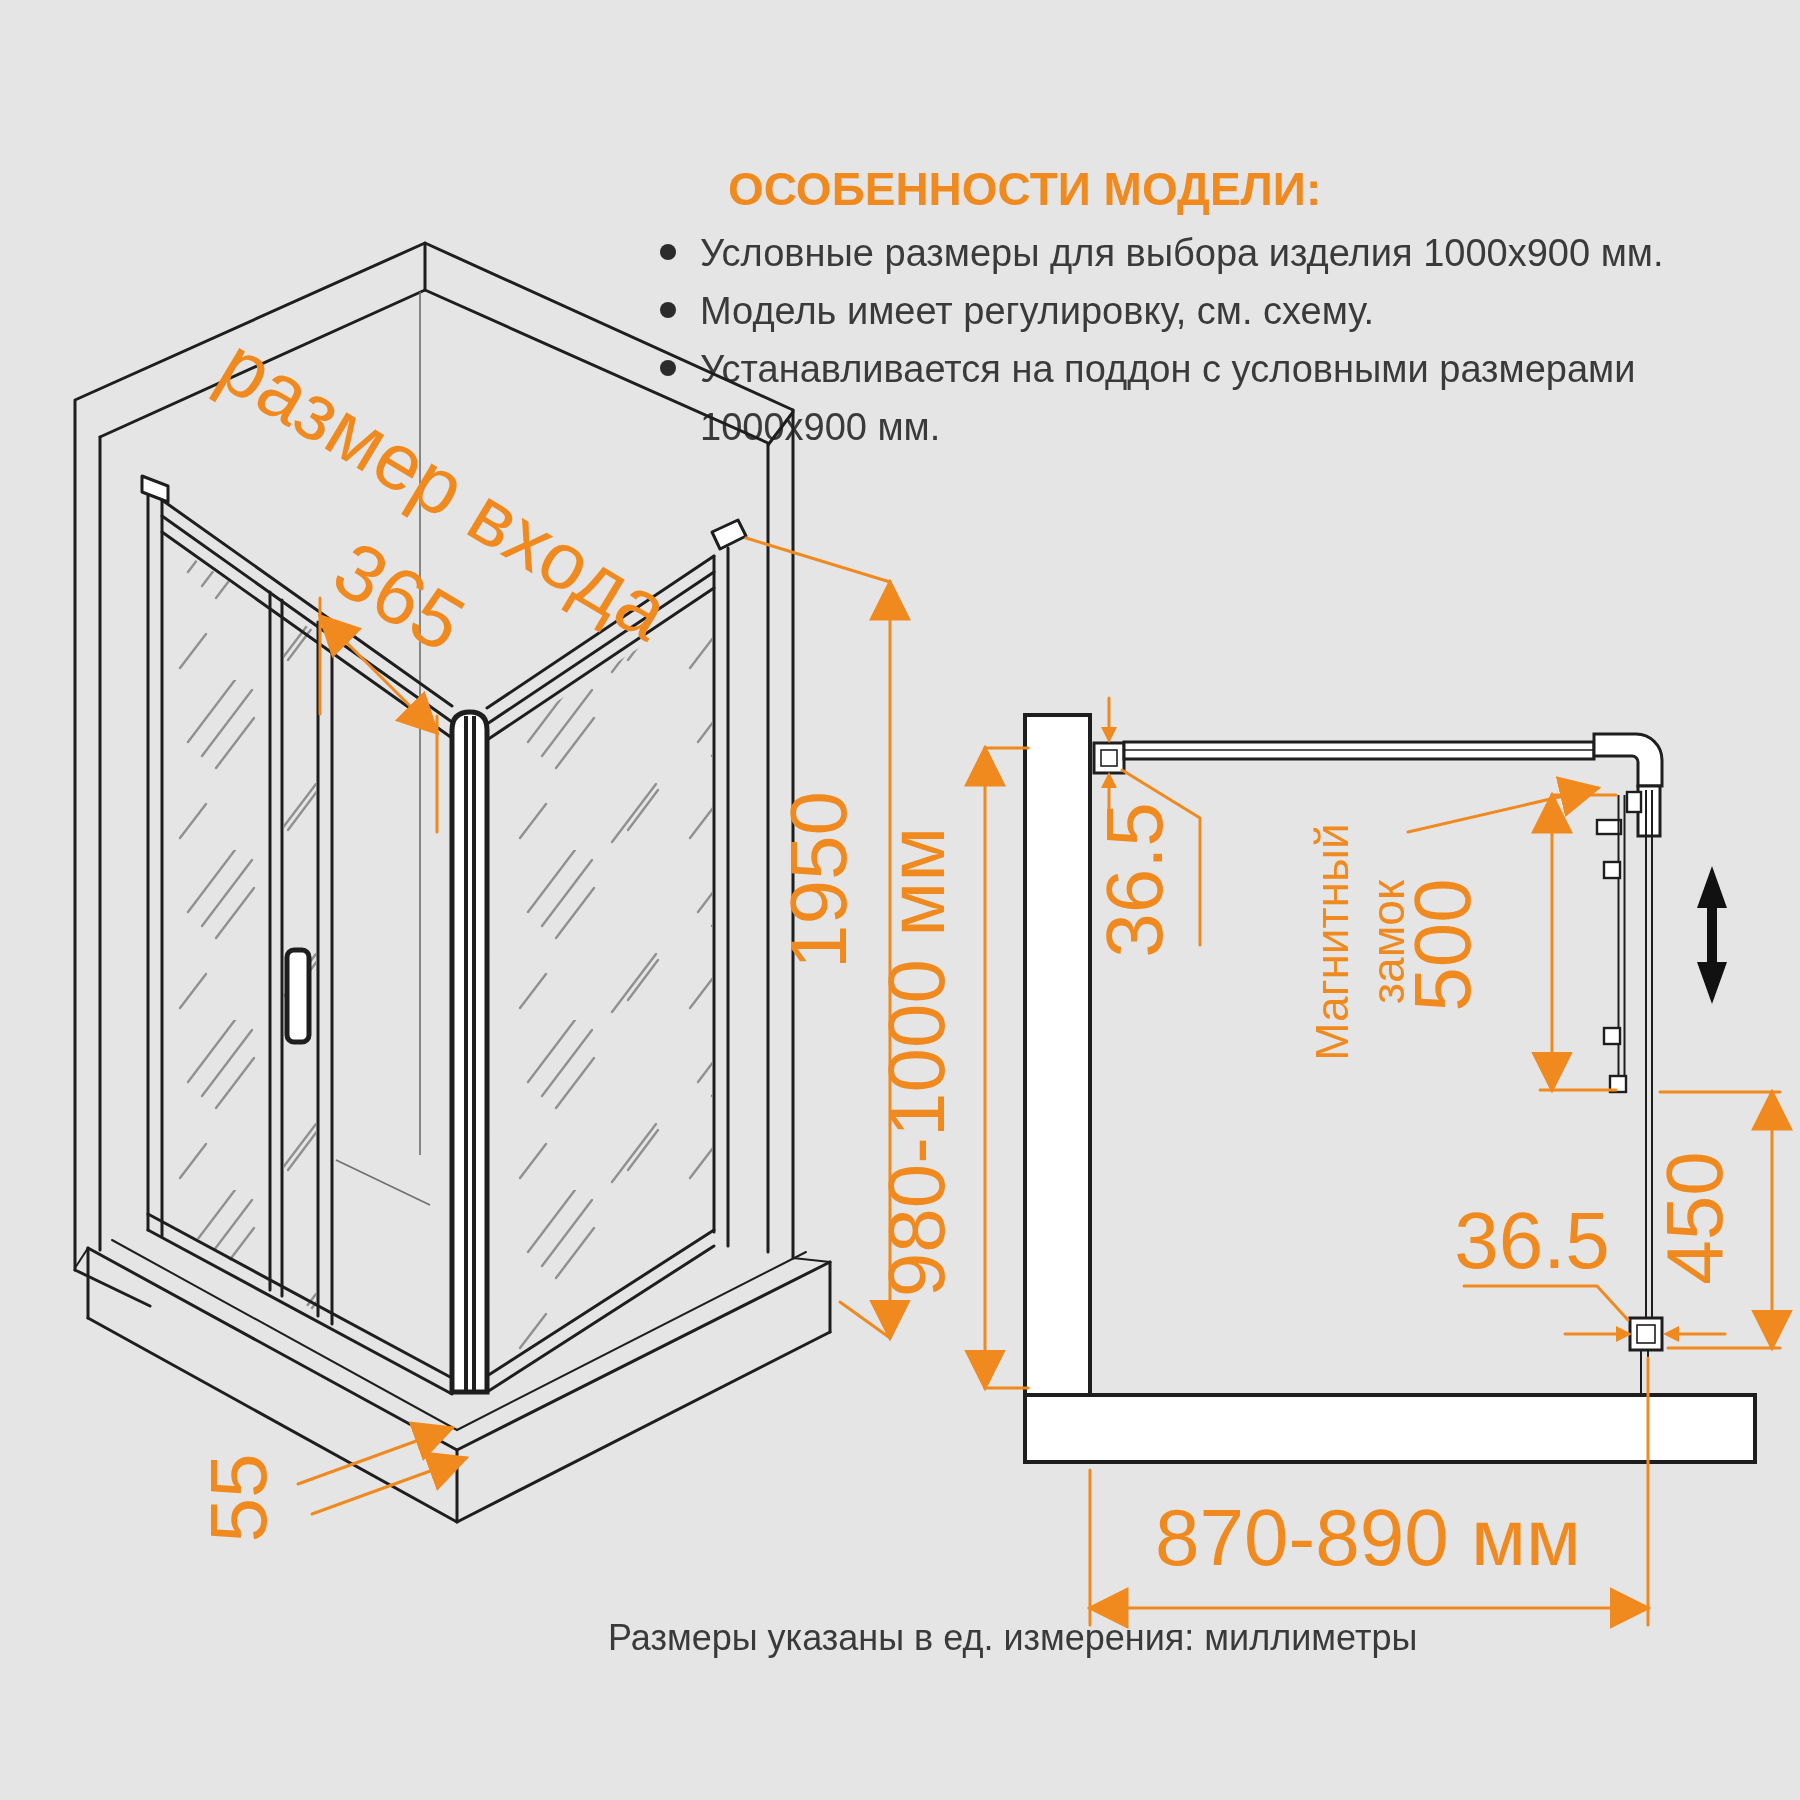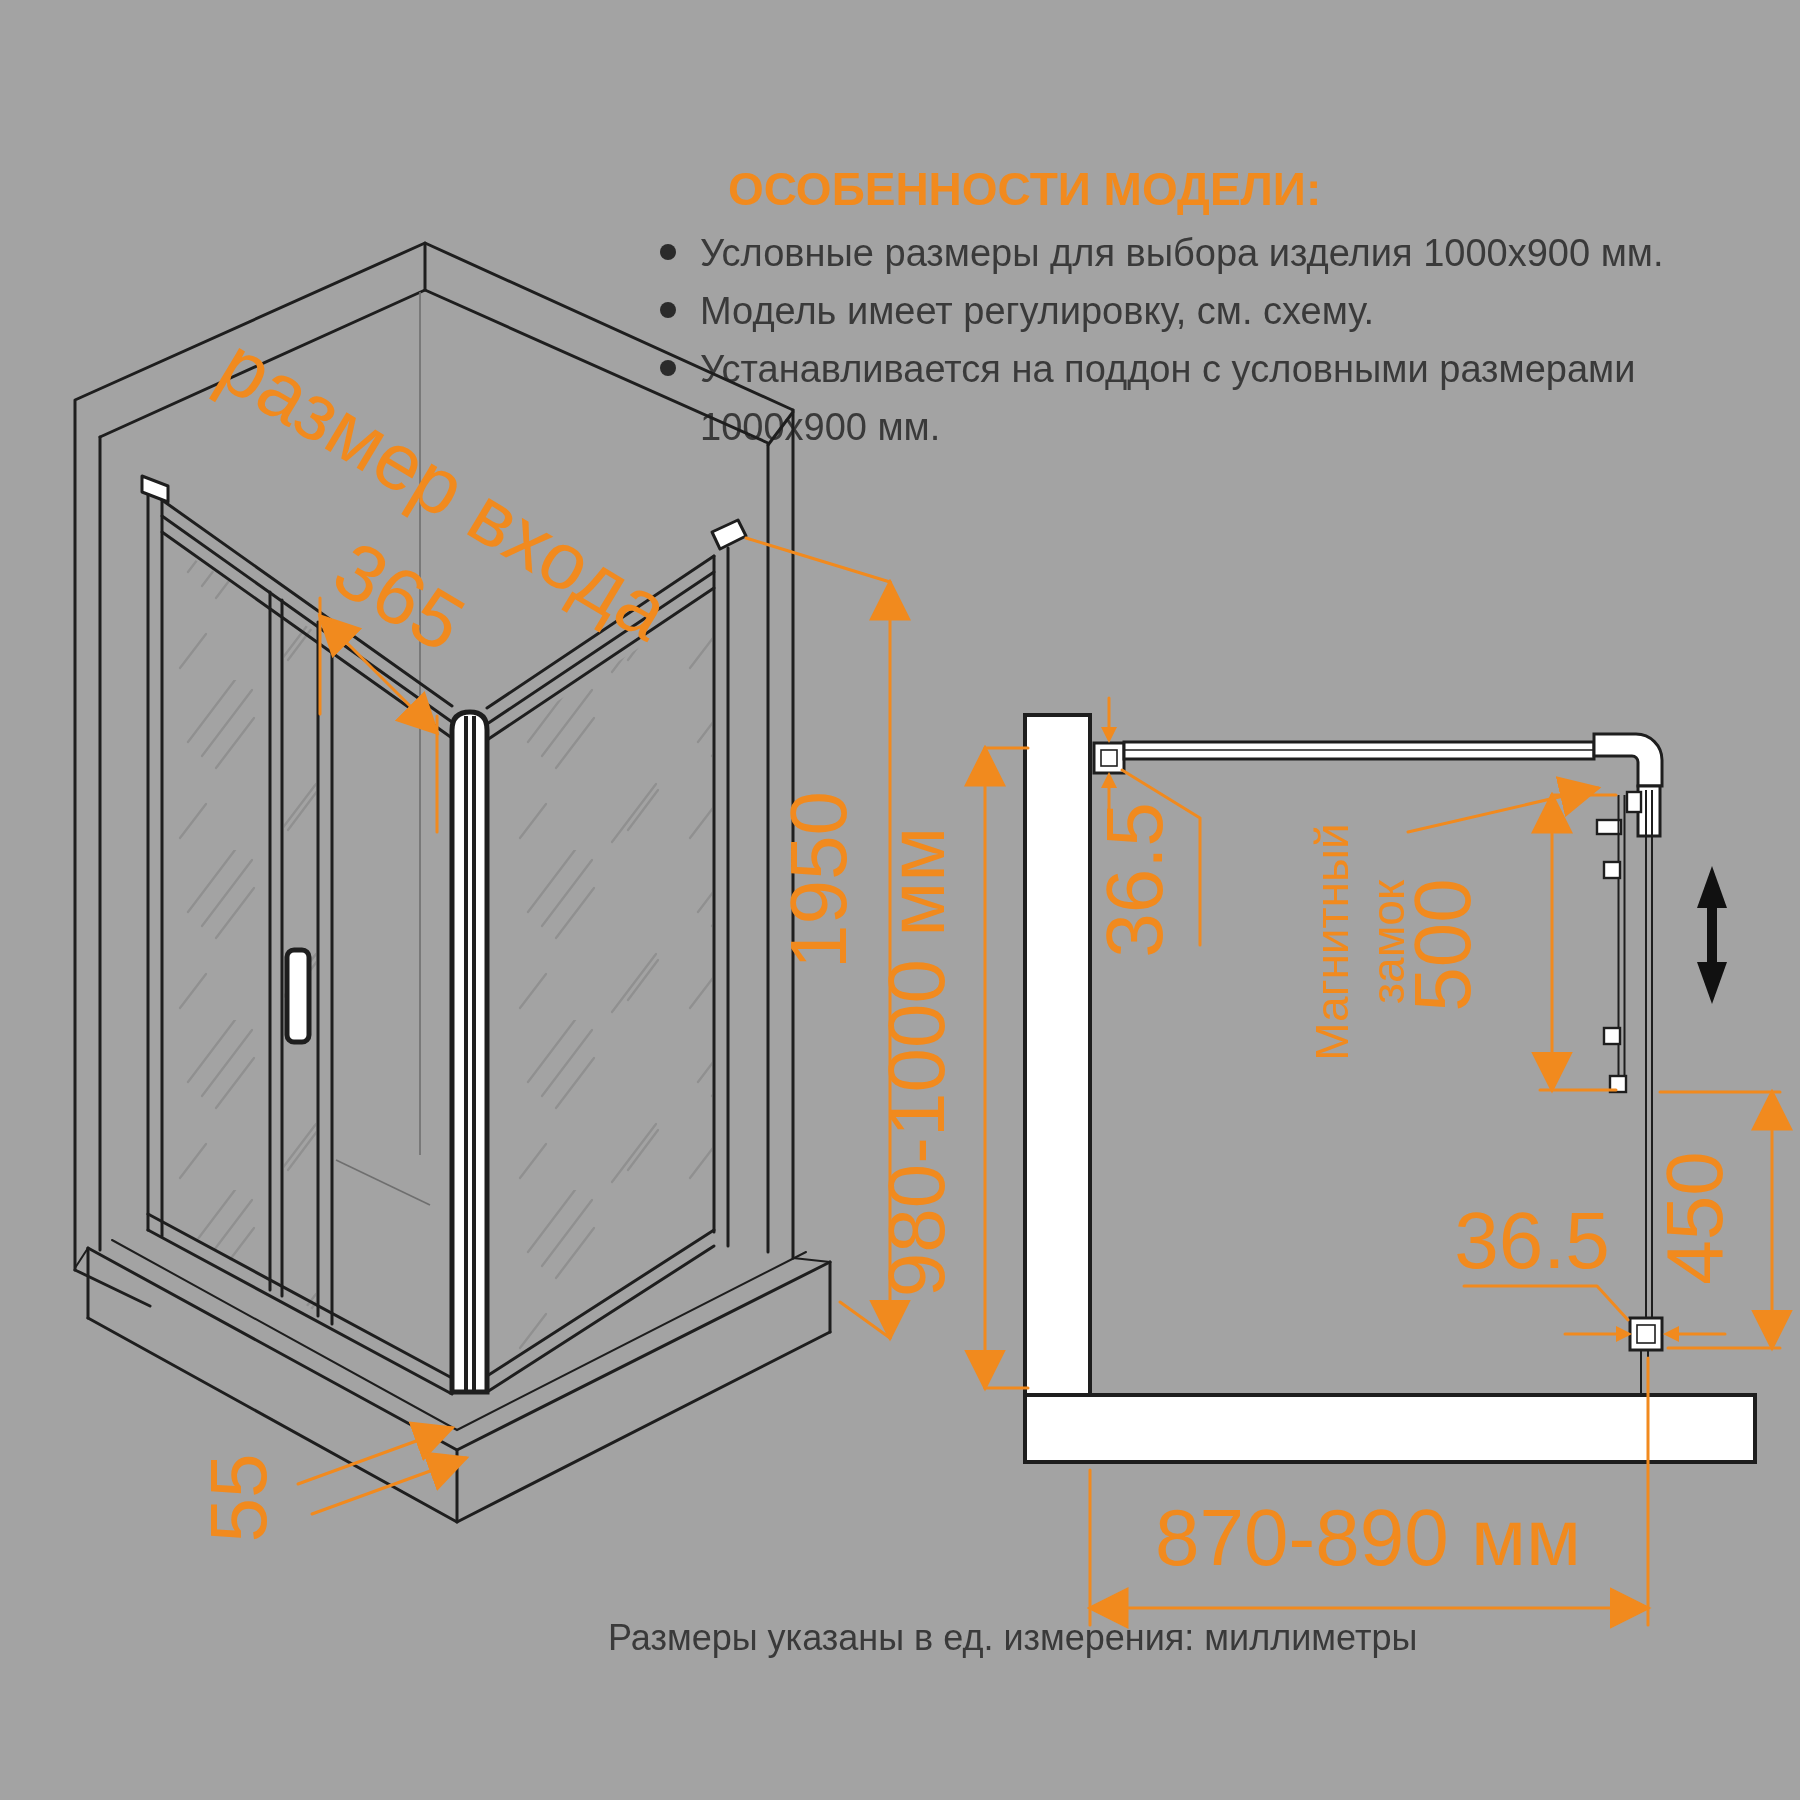--- a/index.html
+++ b/index.html
@@ -1,16 +1,16 @@
 <!DOCTYPE html>
 <html><head>
 <meta charset="utf-8">
 <style>
   html,body{margin:0;padding:0;background:#ffffff;}
-  .page{width:1800px;height:1800px;position:relative;background:#a3a3a3;font-family:"Liberation Sans",sans-serif;}
+  .page{width:1800px;height:1800px;position:relative;background:#e5e5e5;font-family:"Liberation Sans",sans-serif;}
   svg{position:absolute;left:0;top:0;}
   text{font-family:"Liberation Sans",sans-serif;}
   .blk{stroke:#1e1e1e;fill:none;stroke-width:3;stroke-linecap:round;stroke-linejoin:round;}
   .blk2{stroke:#1e1e1e;fill:none;stroke-width:2;stroke-linecap:round;}
   .blkF{stroke:#1e1e1e;fill:#ffffff;stroke-width:3;stroke-linejoin:round;}
   .thin{stroke:#6f6f6f;fill:none;stroke-width:1.6;}
   .dim{stroke:#F18A1E;fill:none;stroke-width:3;stroke-linecap:round;stroke-linejoin:round;}
   .dimtx{fill:#F18A1E;font-size:80px;}
   .dimtx2{fill:#F18A1E;font-size:46px;}
   .btx{fill:#3a3a3a;font-size:38px;}

